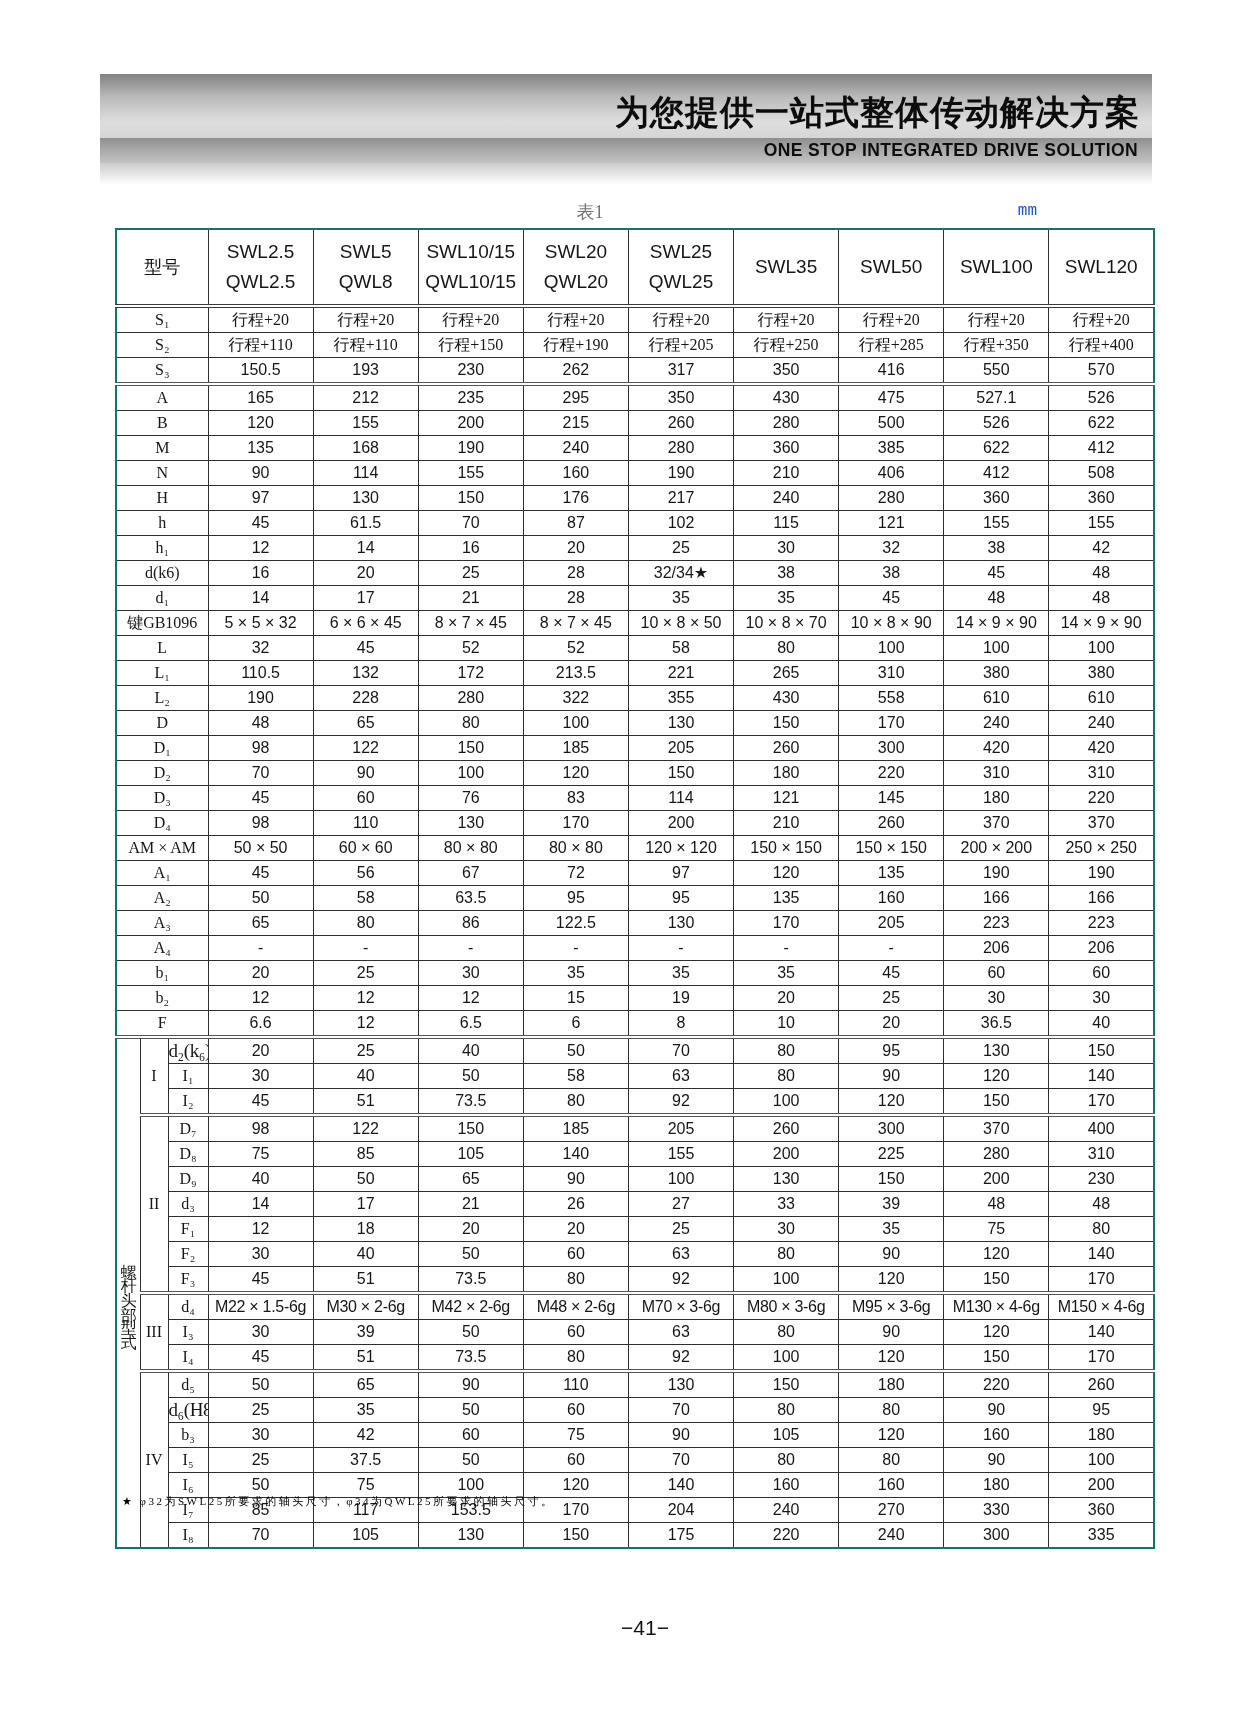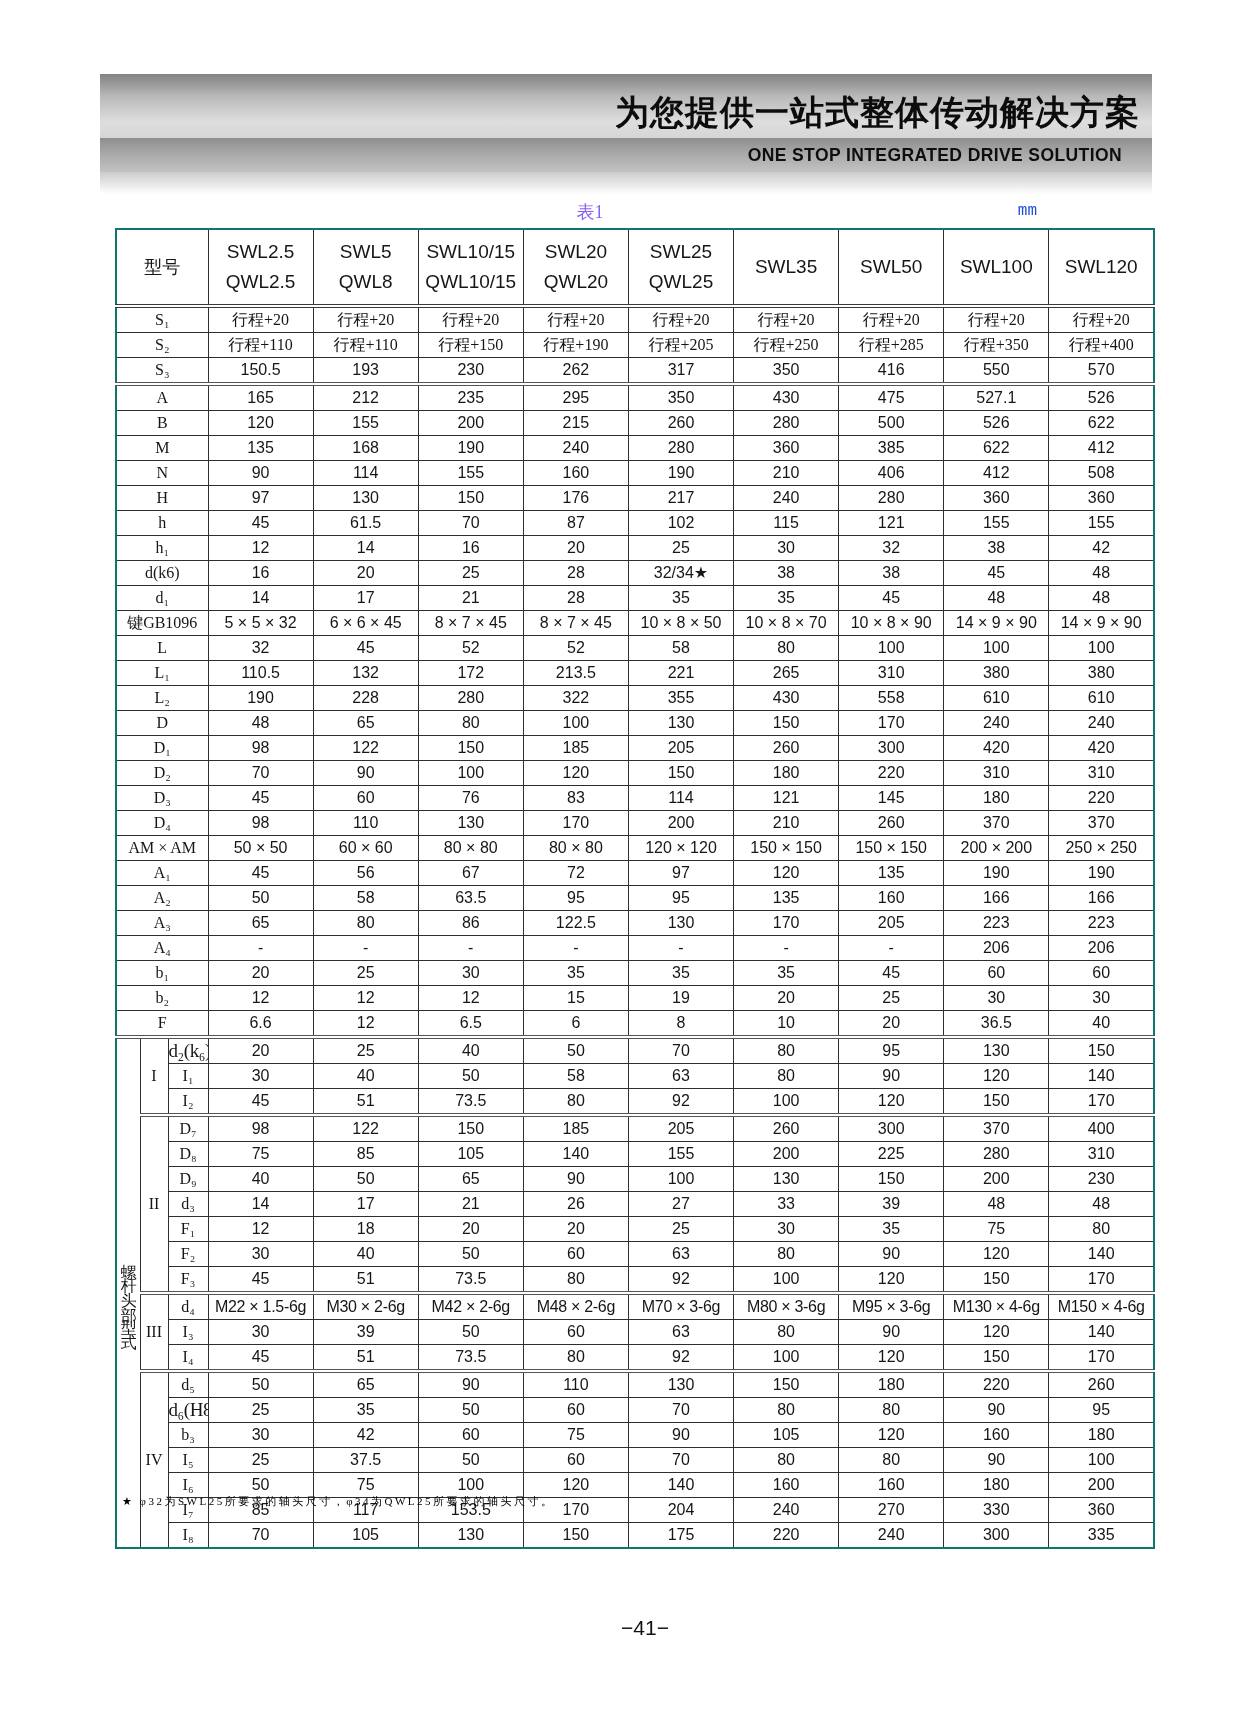--- a/index.html
+++ b/index.html
@@ -12,33 +12,33 @@
     background:linear-gradient(to bottom,#828282 0%,#b9b9b9 35%,#dedede 75%,#d6d6d6 100%);
     display:flex; align-items:flex-end; justify-content:flex-end;
     padding:0 12px 8px 0; box-sizing:border-box;
   }
   .banner-cn {
     font-family:"Liberation Serif","DejaVu Serif",serif;
     font-weight:900; font-size:34px; letter-spacing:1px; color:#0c0c0c;
     white-space:nowrap; line-height:1;
   }
   .banner-en-bar {
-    height:34px;
+    height:25px;
     background:linear-gradient(to bottom,#8e8e8e 0%,#a8a8a8 45%,#c2c2c2 100%);
     display:flex; align-items:center; justify-content:flex-end;
-    padding-right:30px; box-sizing:border-box;
+    padding-right:14px; box-sizing:border-box;
   }
   .banner-en { font-weight:bold; font-size:17.5px; color:#0e0e0e; letter-spacing:0.4px; }
   .banner-fade { height:22px; background:linear-gradient(to bottom,#cccccc 0%,#ffffff 100%); }
 
   
   .caption-row { position:absolute; left:115px; top:200px; width:1040px; height:26px; }
   .table-caption {
     position:absolute; left:0; right:90px; text-align:center;
-    font-family:"Liberation Serif","DejaVu Serif",serif; font-size:18px; color:#8b5cf6;
+    font-family:"Liberation Serif","DejaVu Serif",serif; font-size:18px; color:#737373;
   }
   .unit-label {
     position:absolute; right:118px; top:2px;
     font-family:Liberation Mono, monospace; font-size:16px; color:#1d4ed8;
   }
 
   
   table.spec {
     position:absolute; left:115px; top:228px; width:1040px;
     border-collapse:collapse; table-layout:fixed;

